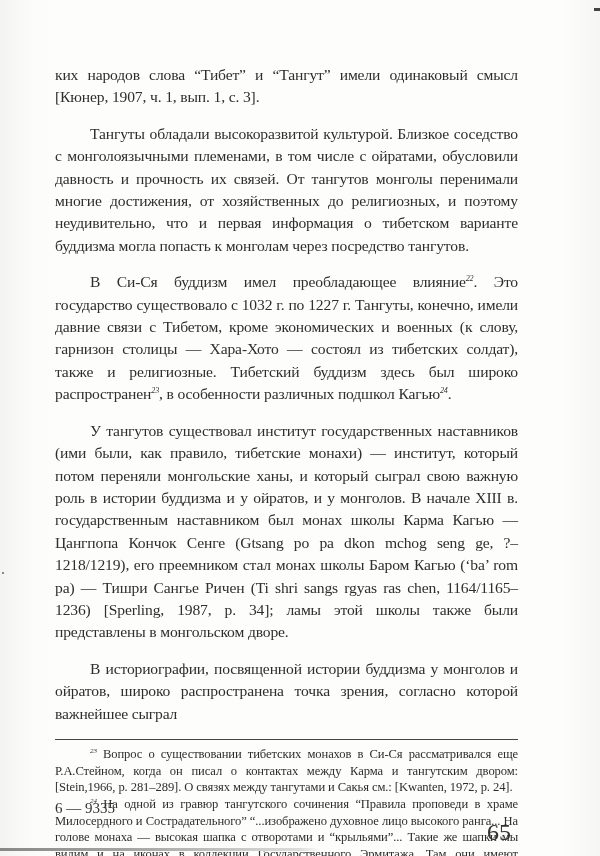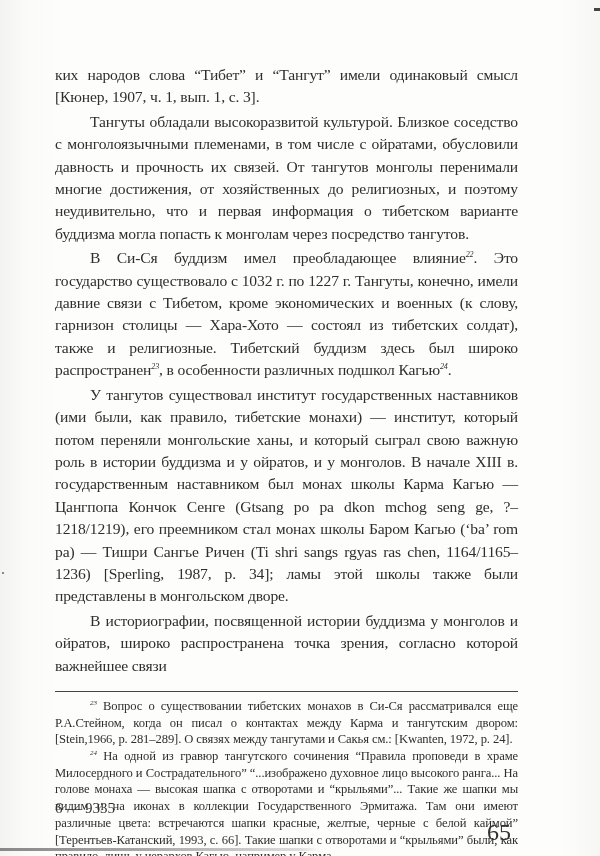--- a/index.html
+++ b/index.html
@@ -19,21 +19,21 @@
     position: absolute; right: 0; top: 8px; width: 6px; height: 3px; background: #444;
   }
   .page {
     position: absolute; left: 55px; top: 64px; width: 463px;
   }
   .main p {
     margin: 0; font-size: 15.6px; line-height: 22.4px; text-align: justify;
     letter-spacing: -0.15px;
   }
   .main p.indent { text-indent: 35px; }
-  .main p + p { margin-top: 2px; }
+  .main p + p { margin-top: 14px; }
   sup { font-size: 8px; line-height: 0; vertical-align: 6px; font-style: italic; }
   .rule {
     margin: 14px 0 6px 0; height: 0; border-top: 1.2px solid #444; width: 463px;
   }
   .notes p {
     margin: 0; font-size: 12.6px; line-height: 16.7px; text-align: justify;
     text-indent: 35px; letter-spacing: -0.1px;
   }
   .notes sup { font-size: 7px; vertical-align: 5px; }
   .stray-dot {
@@ -56,21 +56,21 @@
 <div class="scan-shade"></div>
 <div class="top-mark"></div>
 <div class="stray-dot"></div>
 
 <div class="page">
   <div class="main">
     <p>ких народов слова “Тибет” и “Тангут” имели одинаковый смысл [Кюнер, 1907, ч. 1, вып. 1, с. 3].</p>
     <p class="indent">Тангуты обладали высокоразвитой культурой. Близкое соседство с монголоязычными племенами, в том числе с ойратами, обусловили давность и прочность их связей. От тангутов монголы перенимали многие достижения, от хозяйственных до религиозных, и поэтому неудивительно, что и первая информация о тибетском варианте буддизма могла попасть к монголам через посредство тангутов.</p>
     <p class="indent"><span>В Си-Ся буддизм имел преобладающее влияние</span><sup>22</sup><span>. Это государство существовало с 1032 г. по 1227 г. Тангуты, конечно, имели давние связи с Тибетом, кроме экономических и военных (к слову, гарнизон столицы — Хара-Хото — состоял из тибетских солдат), также и религиозные. Тибетский буддизм здесь был широко распространен</span><sup>23</sup><span>, в особенности различных подшкол Кагью</span><sup>24</sup><span>.</span></p>
     <p class="indent">У тангутов существовал институт государственных наставников (ими были, как правило, тибетские монахи) — институт, который потом переняли монгольские ханы, и который сыграл свою важную роль в истории буддизма и у ойратов, и у монголов. В начале XIII в. государственным наставником был монах школы Карма Кагью — Цангпопа Кончок Сенге (Gtsang po pa dkon mchog seng ge, ?–1218/1219), его преемником стал монах школы Баром Кагью (‘ba’ rom pa) — Тишри Сангье Ричен (Ti shri sangs rgyas ras chen, 1164/1165–1236) [Sperling, 1987, p. 34]; ламы этой школы также были представлены в монгольском дворе.</p>
-    <p class="indent">В историографии, посвященной истории буддизма у монголов и ойратов, широко распространена точка зрения, согласно которой важнейшее связи</p>
+    <p class="indent">В историографии, посвященной истории буддизма у монголов и ойратов, широко распространена точка зрения, согласно которой важнейшее сыграл</p>
   </div>
 
   <div class="rule"></div>
 
   <div class="notes">
     <p><sup>23</sup> <span>Вопрос о существовании тибетских монахов в Си-Ся рассматривался еще Р.А.Стейном, когда он писал о контактах между Карма и тангутским двором: [Stein,1966, p. 281–289]. О связях между тангутами и Сакья см.: [Kwanten, 1972, p. 24].</span></p>
     <p><sup>24</sup> <span>На одной из гравюр тангутского сочинения “Правила проповеди в храме Милосердного и Сострадательного” “...изображено духовное лицо высокого ранга... На голове монаха — высокая шапка с отворотами и “крыльями”... Такие же шапки мы видим и на иконах в коллекции Государственного Эрмитажа. Там они имеют различные цвета: встречаются шапки красные, желтые, черные с белой каймой” [Терентьев-Катанский, 1993, с. 66]. Такие шапки с отворотами и “крыльями” были, как правило, лишь у иерархов Кагью, например у Карма.</span></p>
   </div>
 </div>
 

